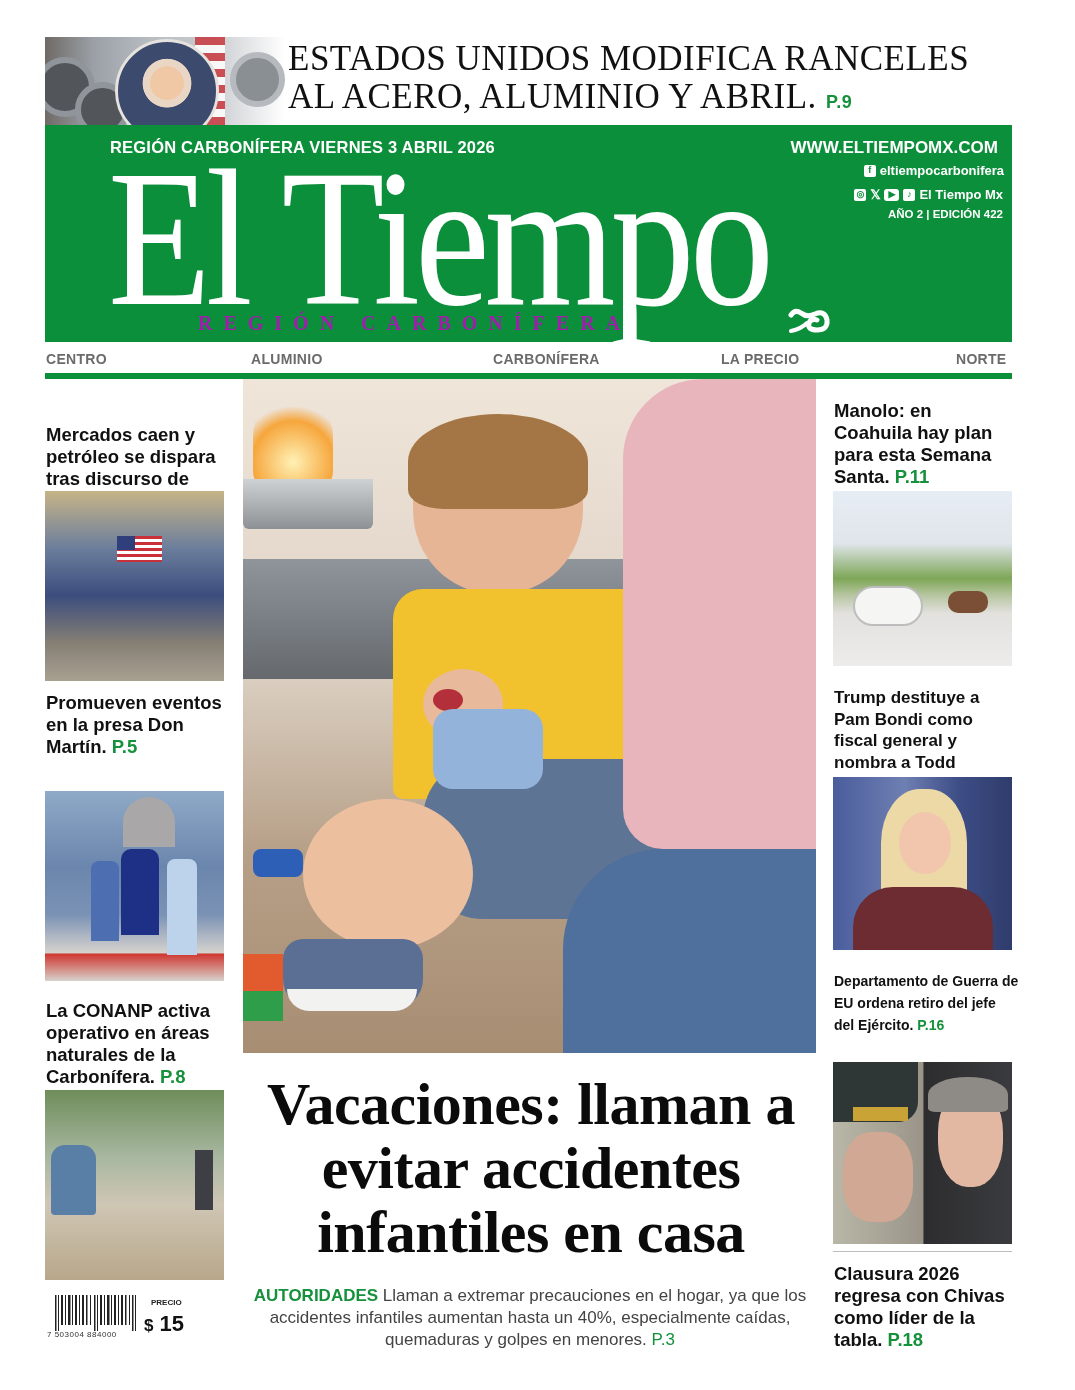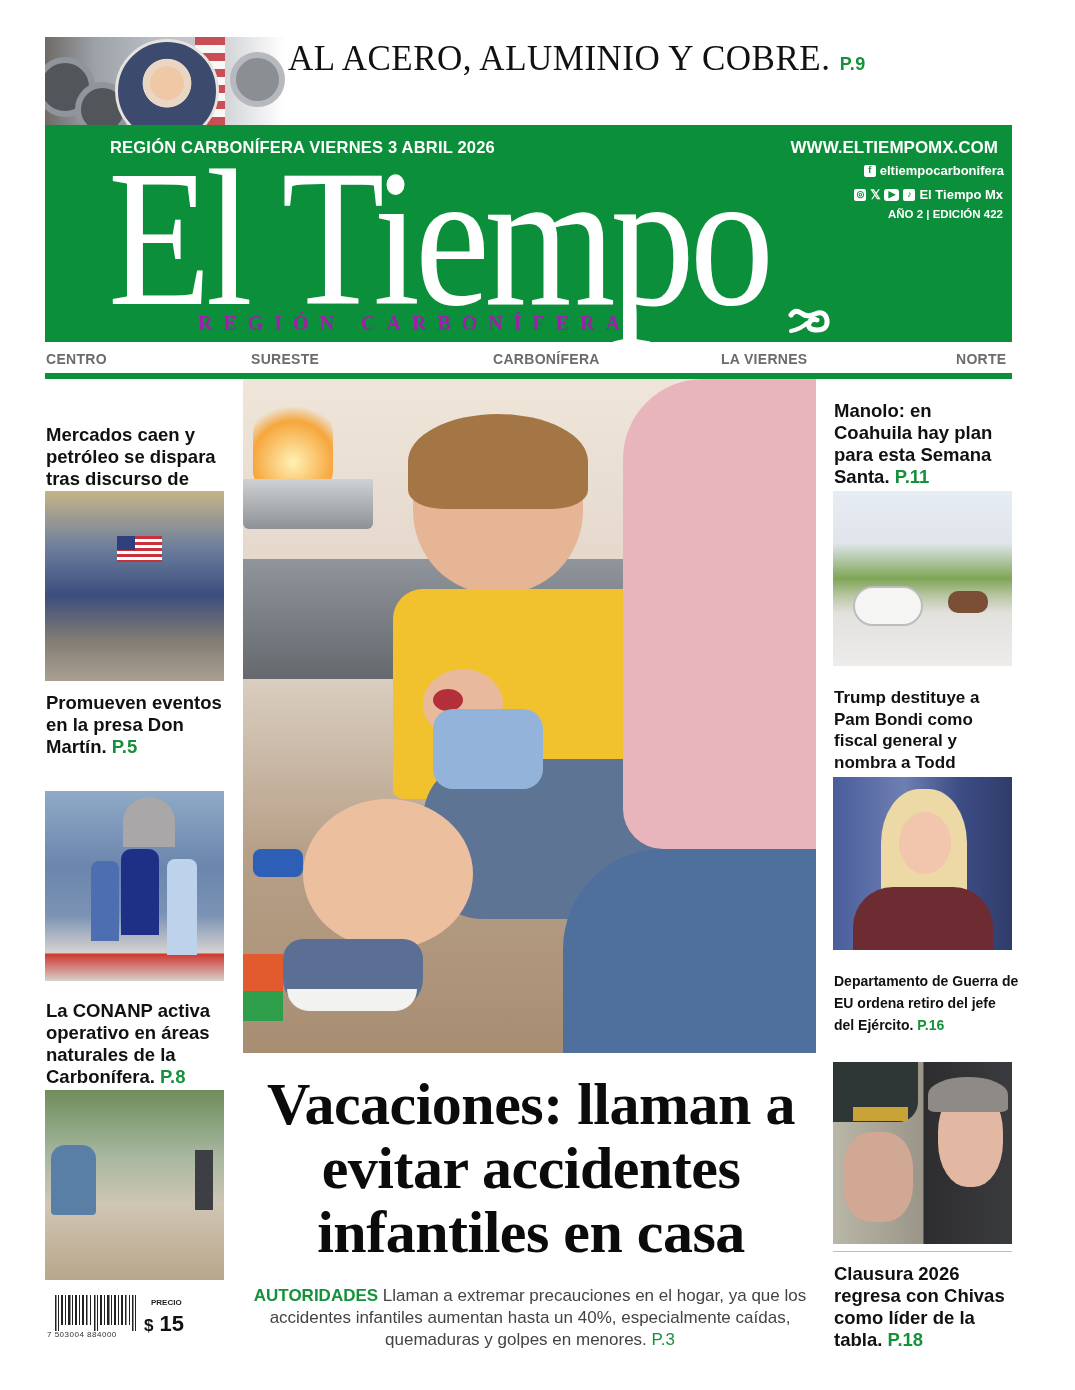--- a/index.html
+++ b/index.html
@@ -69,21 +69,22 @@
 <body>
 
 <div class="abs teaser-img">
   <div class="coil" style="left:-10px;top:20px;width:60px;height:60px;"></div>
   <div class="coil" style="left:30px;top:45px;width:55px;height:55px;"></div>
   <div class="coil" style="left:185px;top:15px;width:55px;height:55px;border-color:#b6babe;background:#8a8f94;"></div>
   <div class="flag"></div>
   <div class="portrait"></div>
 </div>
 <div class="abs teaser-title">
-  <div><span>AL ACERO, ALUMINIO Y COBRE.</span> <span class="pg">P.9</span></div>
+  <div>ESTADOS UNIDOS MODIFICA RANCELES</div>
+  <div><span>AL ACERO, ALUMINIO Y ABRIL.</span> <span class="pg">P.9</span></div>
 </div>
 
 <div class="abs masthead"></div>
 <div class="abs mast-date">REGIÓN CARBONÍFERA VIERNES 3 ABRIL 2026</div>
 <div class="abs mast-logo">El Tiempo</div>
 <div class="abs mast-sub">REGIÓN CARBONÍFERA</div>
 <div class="abs mast-url">WWW.ELTIEMPOMX.COM</div>
 <div class="abs mast-fb">
   <span class="sicon">f</span>
   <span>eltiempocarbonifera</span>
@@ -97,23 +98,23 @@
 </div>
 <div class="abs mast-edition">AÑO 2 | EDICIÓN 422</div>
 <svg class="abs snake-icon" viewBox="0 0 48 34">
   <path d="M6 12 q4 -6 10 -2 q6 5 14 1 q10 -4 12 6 q1 10 -10 10 q-10 0 -8 -7 q2 -5 8 -3" fill="none" stroke="#fff" stroke-width="5" stroke-linecap="round"></path>
   <path d="M6 28 q10 -2 16 -8" fill="none" stroke="#fff" stroke-width="4" stroke-linecap="round"></path>
   <circle cx="8" cy="10" r="2" fill="#fff"></circle>
 </svg>
 
 <div class="abs sections">
   <span style="left:1px">CENTRO</span>
-  <span style="left:206px">SURESTE</span>
+  <span style="left:206px">ALUMINIO</span>
   <span style="left:448px">CARBONÍFERA</span>
-  <span style="left:676px">LA VIERNES</span>
+  <span style="left:676px">LA PRECIO</span>
   <span style="left:911px">NORTE</span>
 </div>
 <div class="abs rule-green"></div>
 
 <div class="abs side-title" style="left:46px;top:424px;width:185px;">
   <span>Mercados caen y petróleo se dispara tras discurso de Trump.</span> <span class="pg">P.9</span>
 </div>
 <div class="abs photo" style="left:45px;top:491px;width:179px;height:190px;background:linear-gradient(180deg,#c6b487 0%,#6c7e9c 30%,#3c4d7e 55%,#857f74 80%,#a9a091 100%);">
   <div style="position:absolute;left:72px;top:45px;width:45px;height:26px;background:repeating-linear-gradient(180deg,#c9303a 0 3px,#fff 3px 6px);"></div>
   <div style="position:absolute;left:72px;top:45px;width:18px;height:14px;background:#2e3f7c;"></div>

